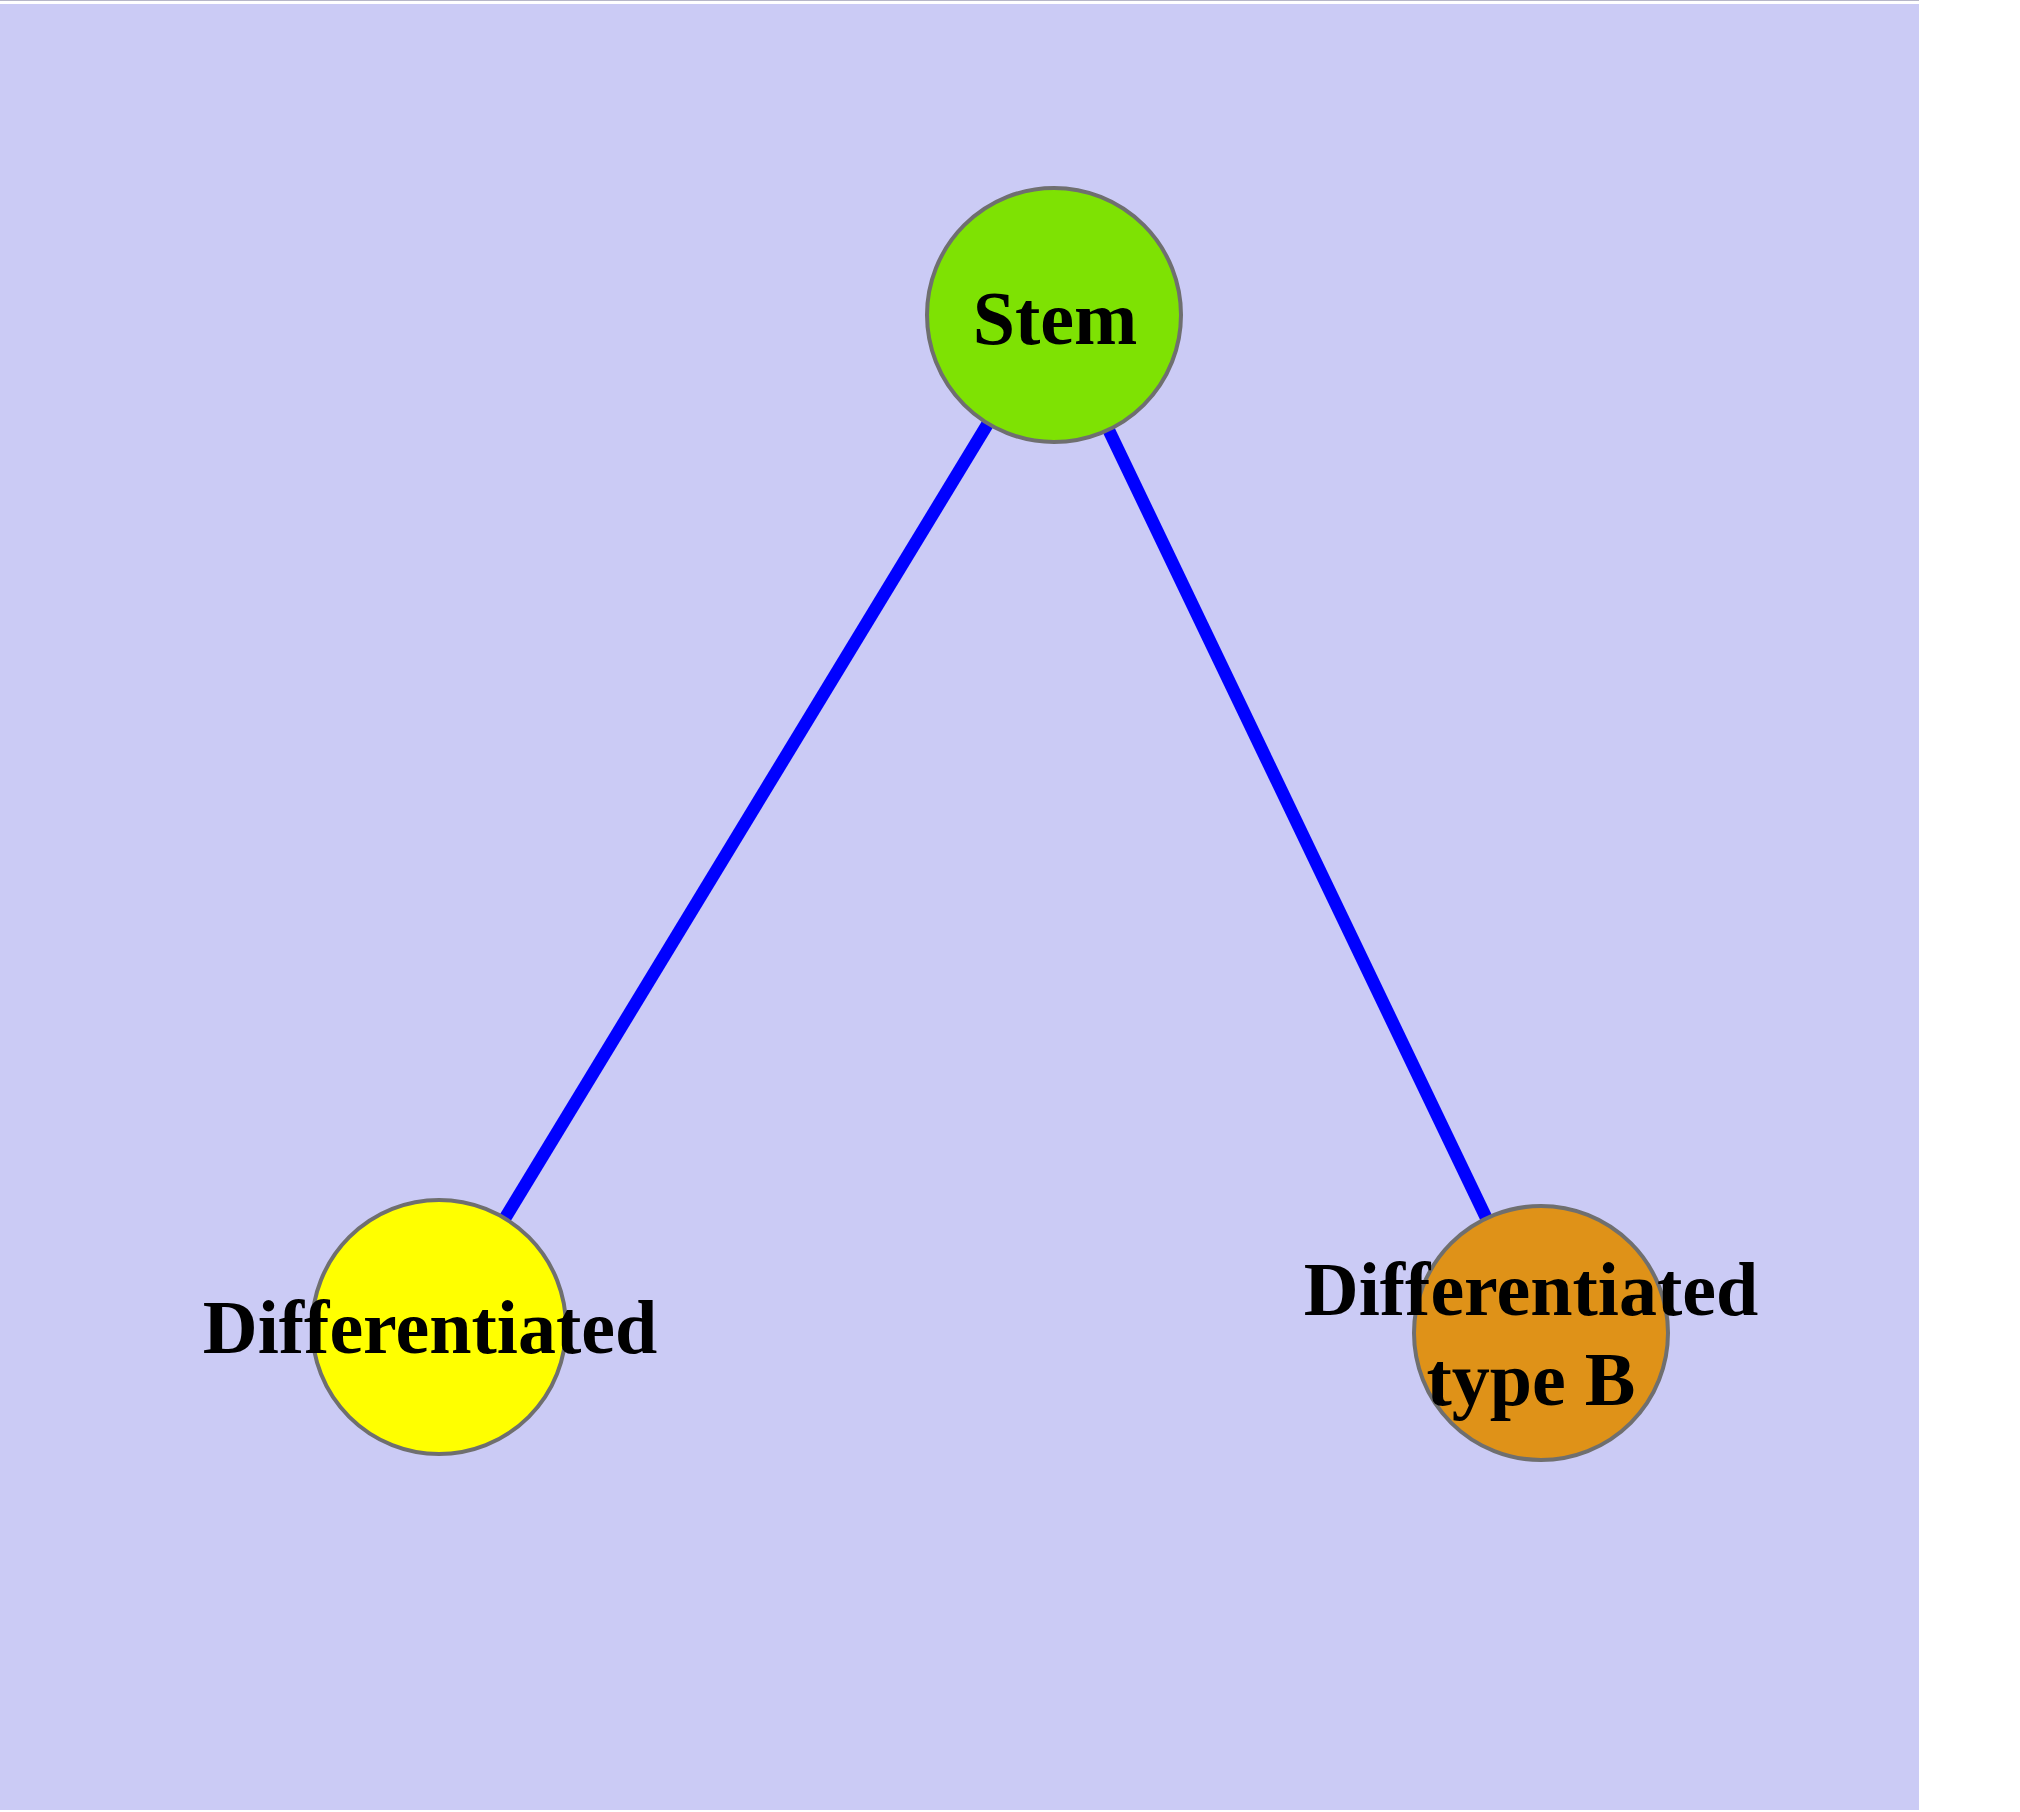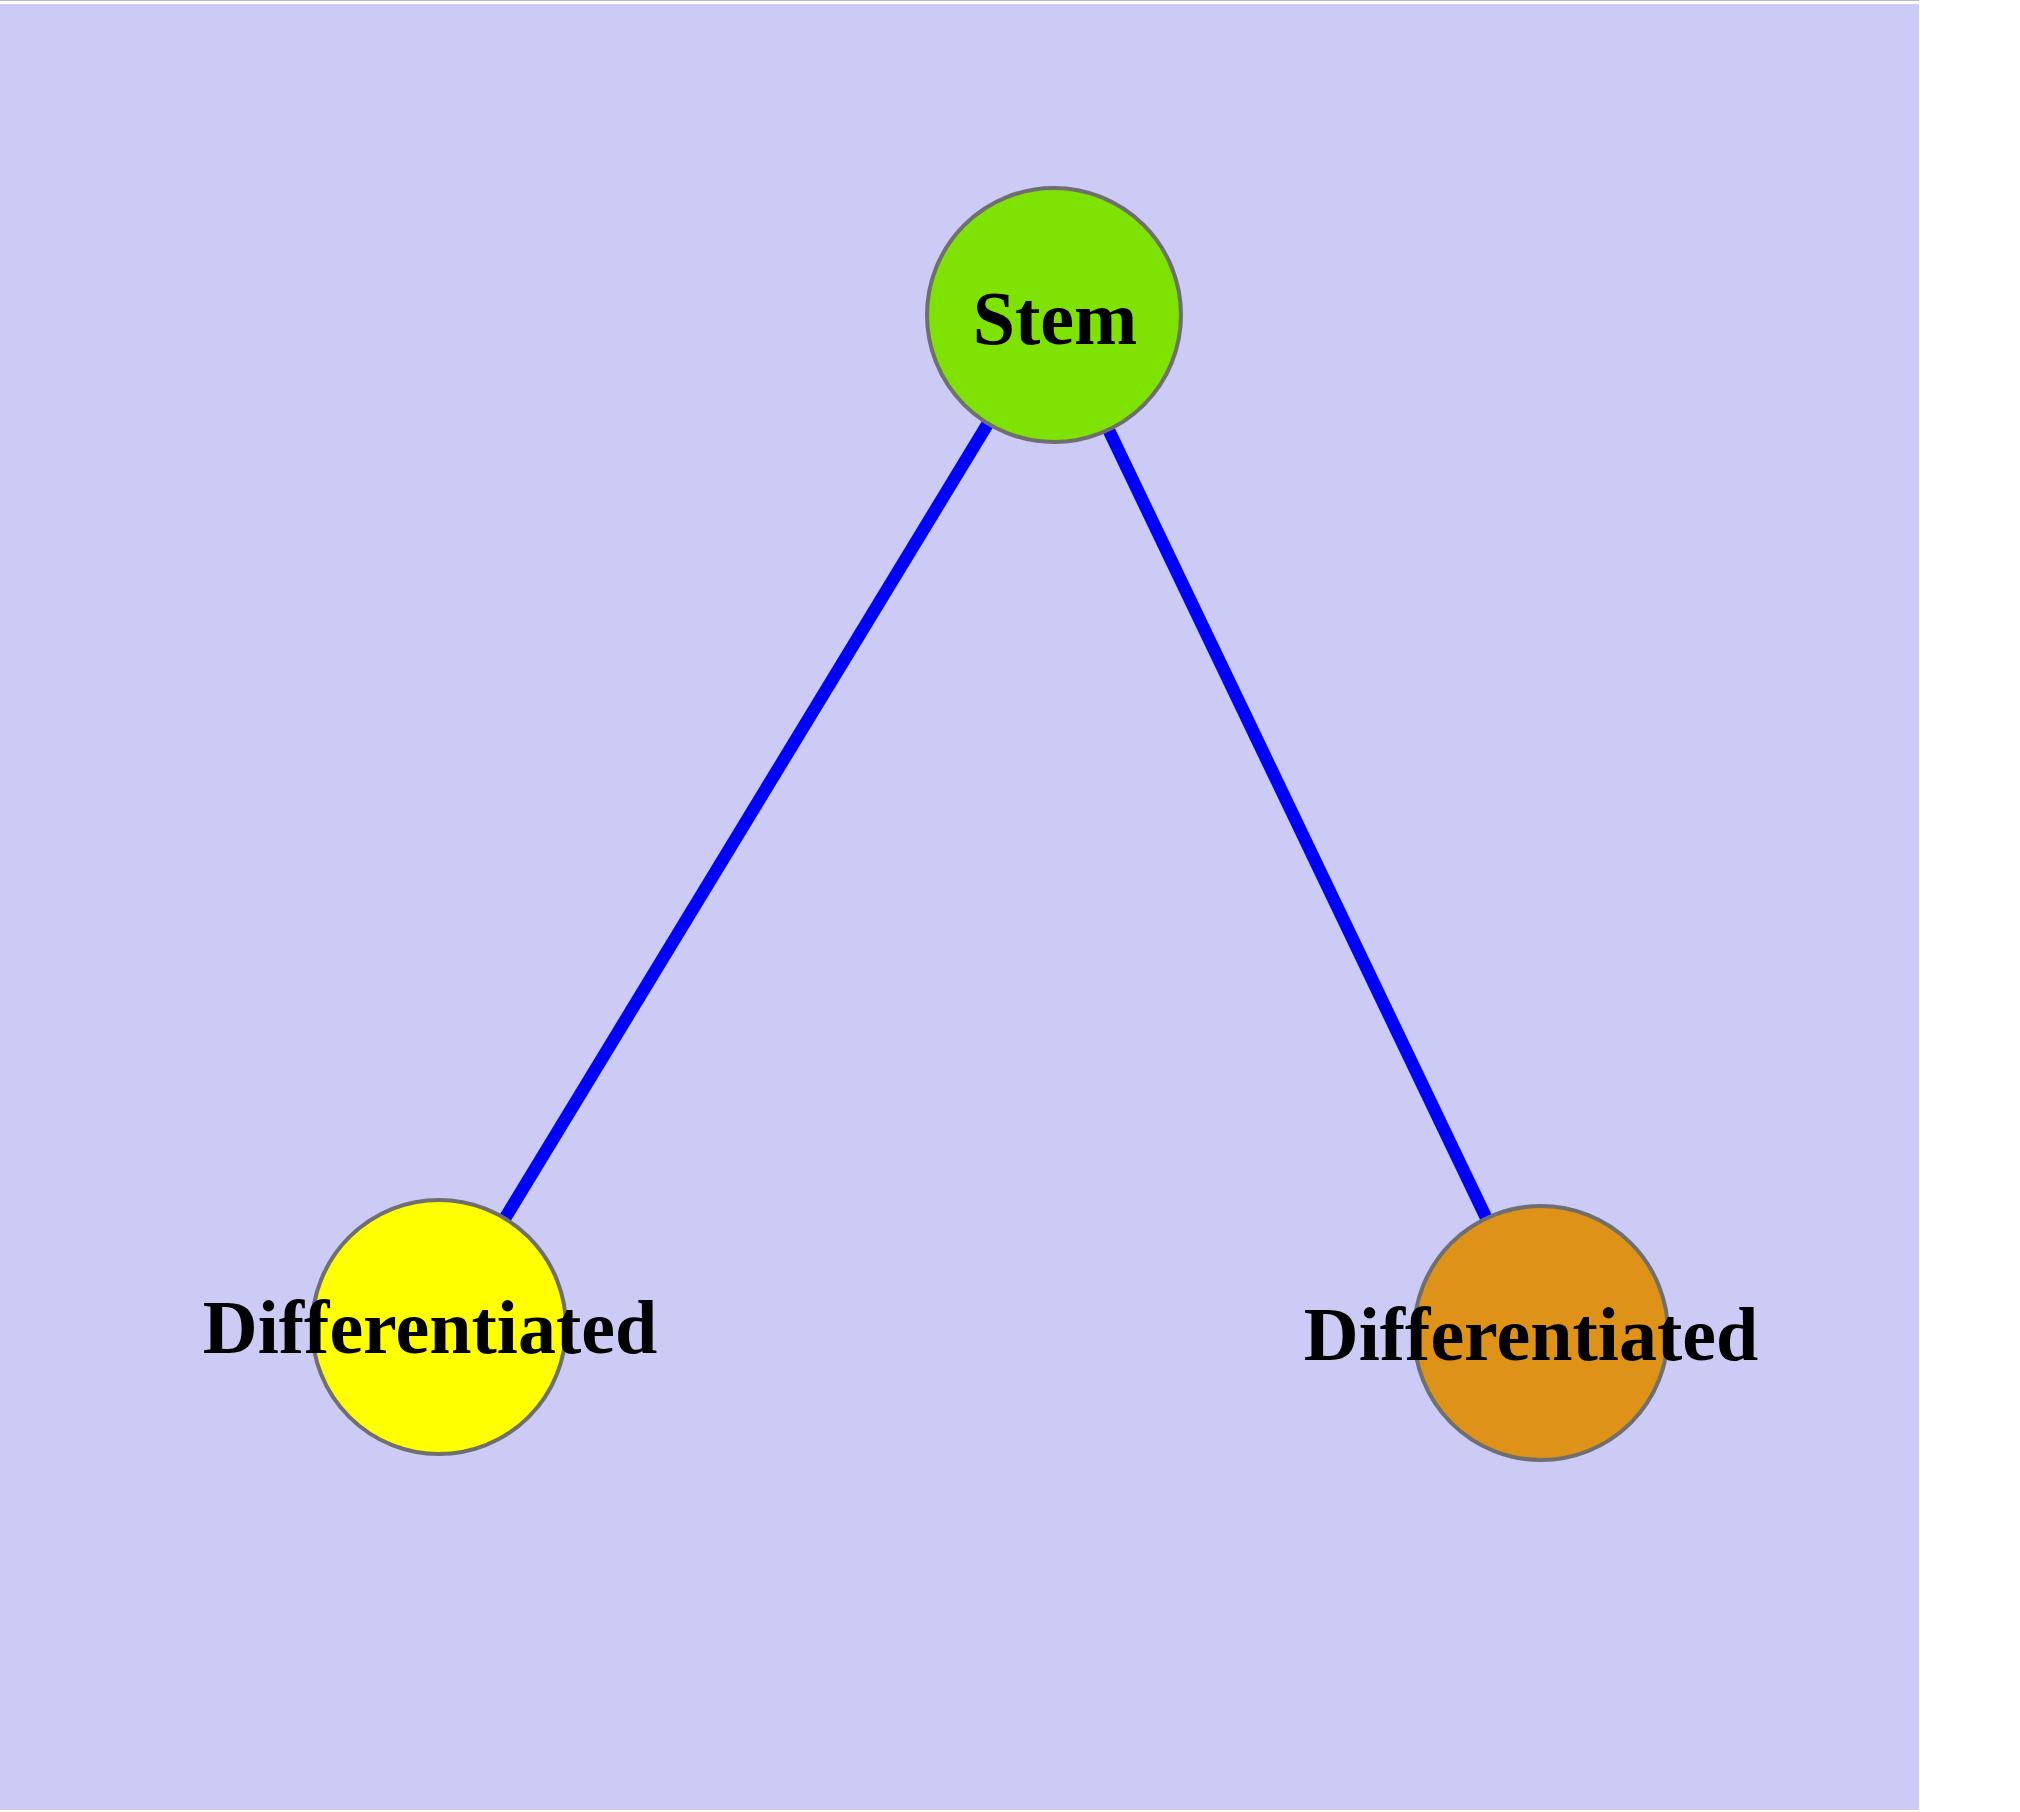--- a/index.html
+++ b/index.html
@@ -85,19 +85,20 @@
   <div class="node-label label-stem">
     <span class="line">Stem</span>
   </div>
 
   <div class="node-label label-diff-a">
     <span class="line">Differentiated</span>
   </div>
 
   <div class="node-label label-diff-b">
     <span class="line">Differentiated</span>
+    <span class="line">type B</span>
   </div>
 
   <div class="top-strip"></div>
   <div class="bottom-strip"></div>
 
 </div>
 
 
 </body></html>

